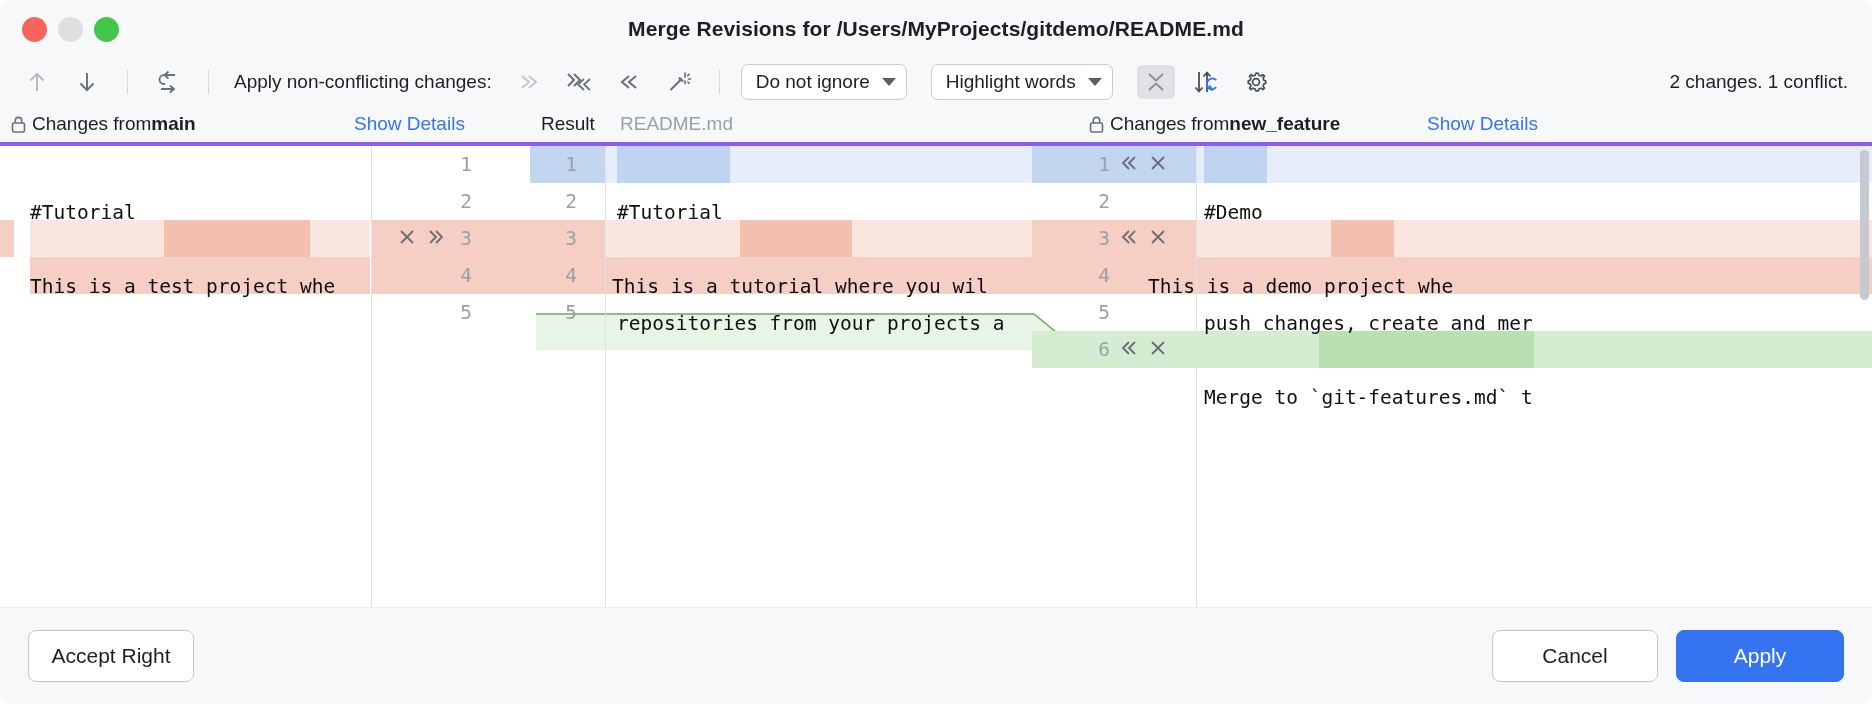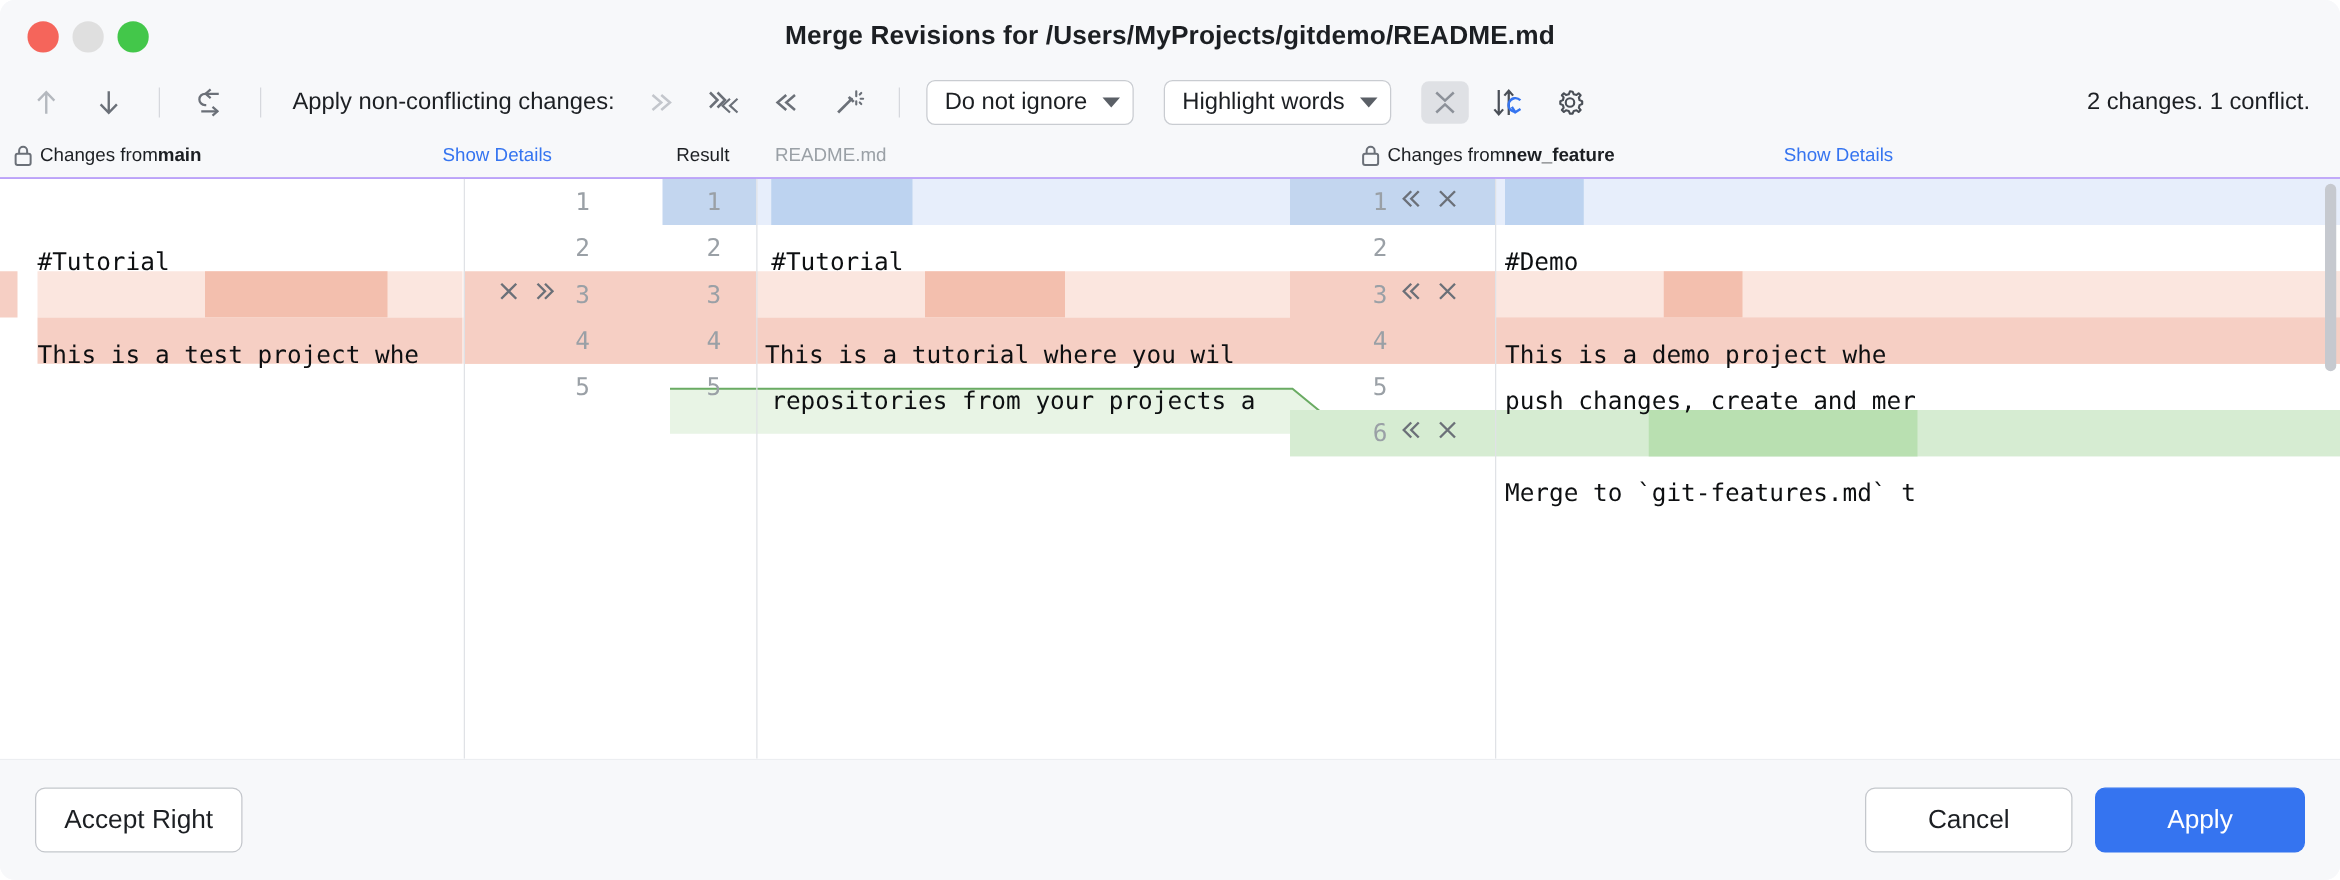--- a/index.html
+++ b/index.html
@@ -58,22 +58,22 @@
     font-size:19px;color:#1c1f23;white-space:nowrap;margin-right:12px;
   }
   .caret{
     width:0;height:0;border-left:7px solid transparent;border-right:7px solid transparent;
     border-top:8px solid #5a5f66;
   }
 
   
   .paneheaders{
     height:36px;flex:0 0 36px;display:flex;align-items:center;
-    background:#f7f8fa;font-size:15px;color:#1c1f23;
-    border-bottom:1px solid #8b5cf6;
+    background:#f7f8fa;font-size:19px;color:#1c1f23;
+    border-bottom:4px solid #8b5cf6;
   }
   .ph{display:flex;align-items:center;height:100%;}
   .ph .lock{margin-right:5px;display:flex;align-items:center;}
   .bold{font-weight:bold;}
   .link{color:#3574f0;}
   .muted{color:#9aa0a6;}
 
   
   .mergebody{
     position:relative;flex:1 1 auto;background:#ffffff;overflow:hidden;
@@ -354,21 +354,21 @@
             <svg width="22" height="20" viewBox="0 0 22 20">
               <path d="M17 4 L11 10 L17 16 M11 4 L5 10 L11 16" fill="none" stroke="#6b7078" stroke-width="1.9"></path>
             </svg>
           </span>
           <span>
             <svg width="22" height="20" viewBox="0 0 22 20">
               <path d="M5 4 L17 16 M17 4 L5 16" fill="none" stroke="#6b7078" stroke-width="1.9"></path>
             </svg>
           </span>
         </div>
-        <div class="cell code" style="left:1204px;">This is a demo project whe</div>
+        <div class="cell code" style="left:1148px;">This is a demo project whe</div>
       </div>
 
       <div class="row" style="top:111px;">
         <div class="cell gut" style="left:440px;width:32px;text-align:right;">4</div>
         <div class="cell gut" style="left:545px;width:32px;text-align:right;">4</div>
         <div class="cell code" style="left:617px;">repositories from your projects a</div>
         <div class="cell gut" style="left:1078px;width:32px;text-align:right;">4</div>
         <div class="cell code" style="left:1204px;">push changes, create and mer</div>
       </div>
 

